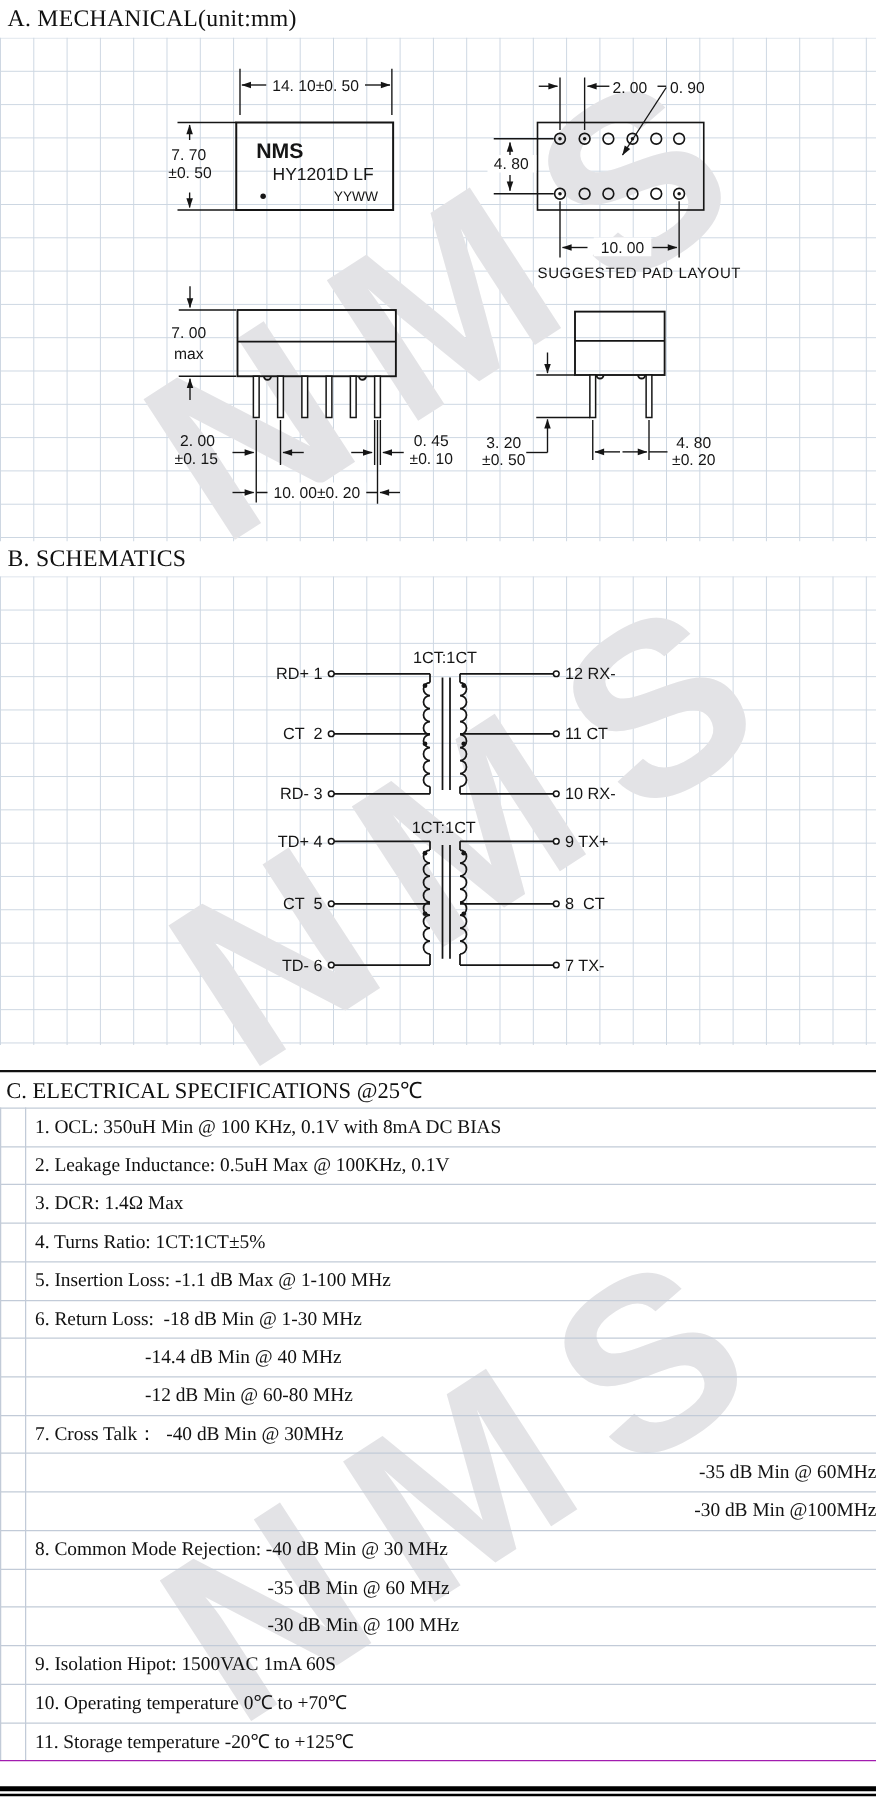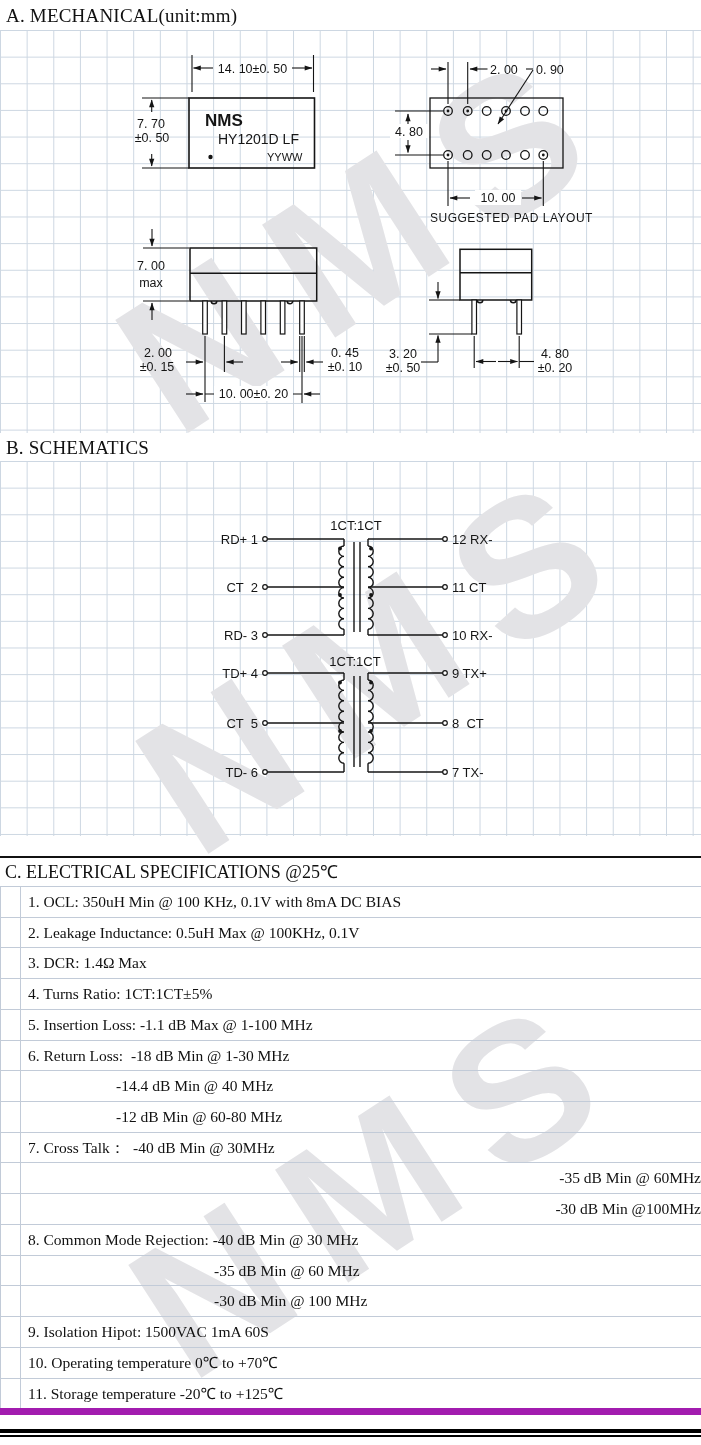--- a/index.html
+++ b/index.html
@@ -20,21 +20,21 @@
   #drawings{position:absolute;left:0;top:0;z-index:2;pointer-events:none;}
   .hdr{position:absolute;left:0;width:701px;background:#fff;z-index:3;
        font-size:19px;letter-spacing:0.2px;}
   #hdr-a{top:0;height:30px;line-height:31px;padding-left:6px;}
   #hdr-b{top:433px;height:28px;line-height:29px;padding-left:6px;}
   #specs{position:absolute;left:0;top:856px;width:701px;z-index:3;background:transparent;}
   #spec-black-line{height:2px;background:#111;}
   #spec-title{height:28px;line-height:29px;font-size:18px;padding-left:5px;background:#fff;}
   .spec-row{height:30.72px;line-height:30.72px;border-top:1px solid #c2cbd8;
             font-size:15.5px;white-space:pre;box-sizing:border-box;}
-  #spec-body{border-bottom:7px solid #a21caf;position:relative;}
+  #spec-body{border-bottom:1px solid #a21caf;position:relative;}
   .i0{padding-left:28px;} .i1{padding-left:116px;} .i2{padding-left:104px;text-align:right;} .i3{padding-left:214px;}
   #spec-vline{position:absolute;left:19.5px;top:0;bottom:0;width:1px;background:#c2cbd8;}
   #spec-lline{position:absolute;left:0;top:0;bottom:0;width:1px;background:#c2cbd8;}
   #bottom-rule{position:absolute;left:0;top:1429px;width:701px;height:2px;
                border-top:4px solid #000;border-bottom:2px solid #000;background:#fff;}
   svg text{fill:#151515;white-space:pre;}
   .dim{font-family:"Liberation Sans",sans-serif;font-size:12.5px;}
   .dimc{font-family:"Liberation Sans",sans-serif;font-size:12.5px;text-anchor:middle;}
   .cap{font-family:"Liberation Sans",sans-serif;font-size:12px;letter-spacing:0.5px;}
   .pkg-brand{font-family:"Liberation Sans",sans-serif;font-size:17px;font-weight:700;}

